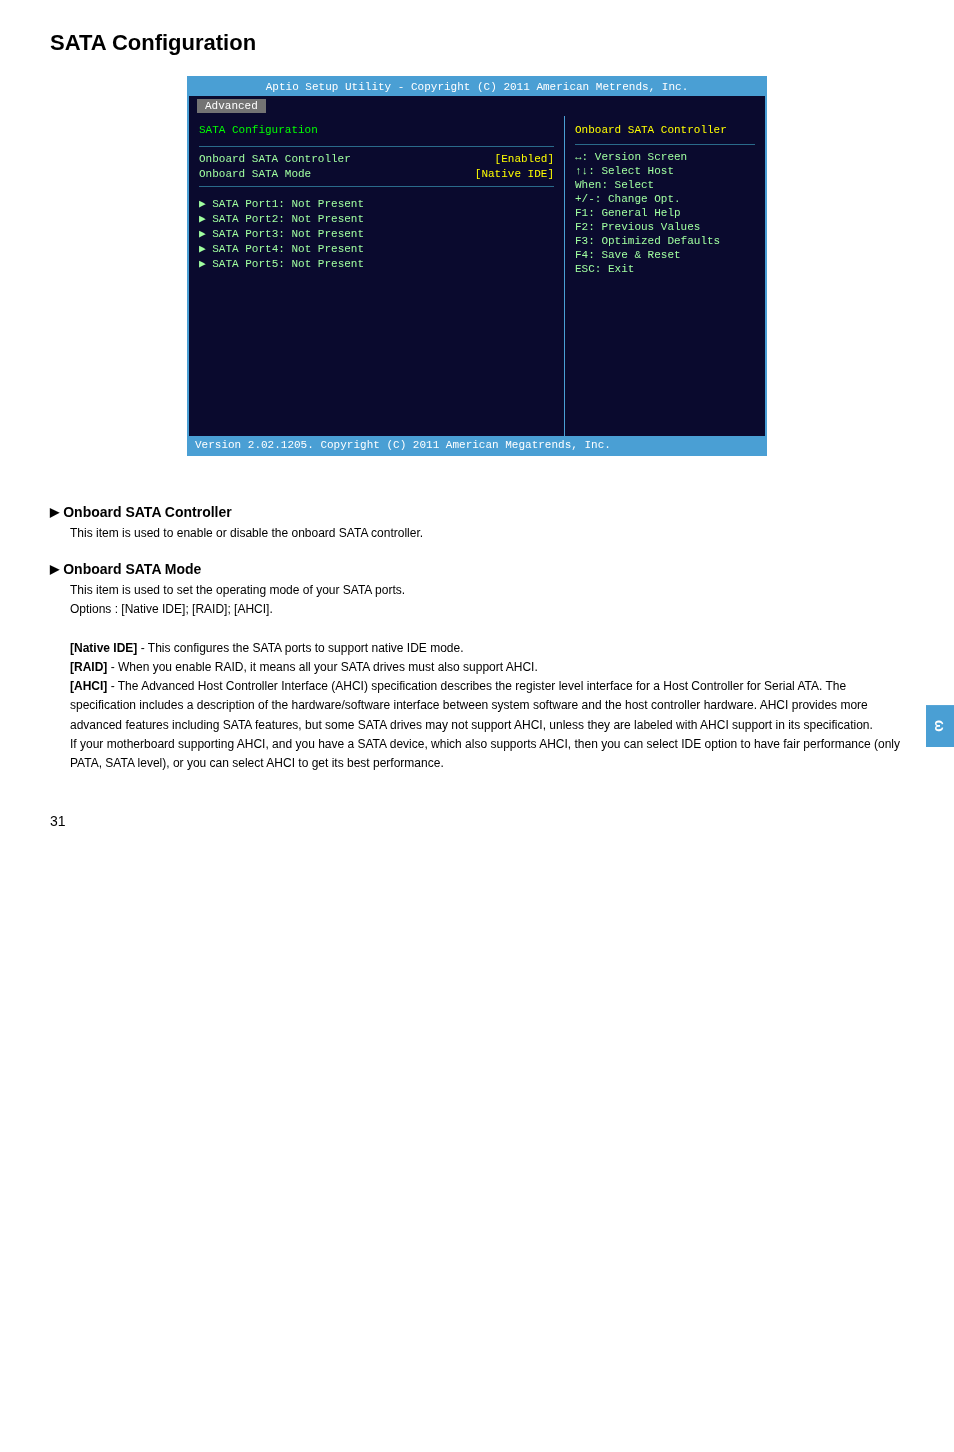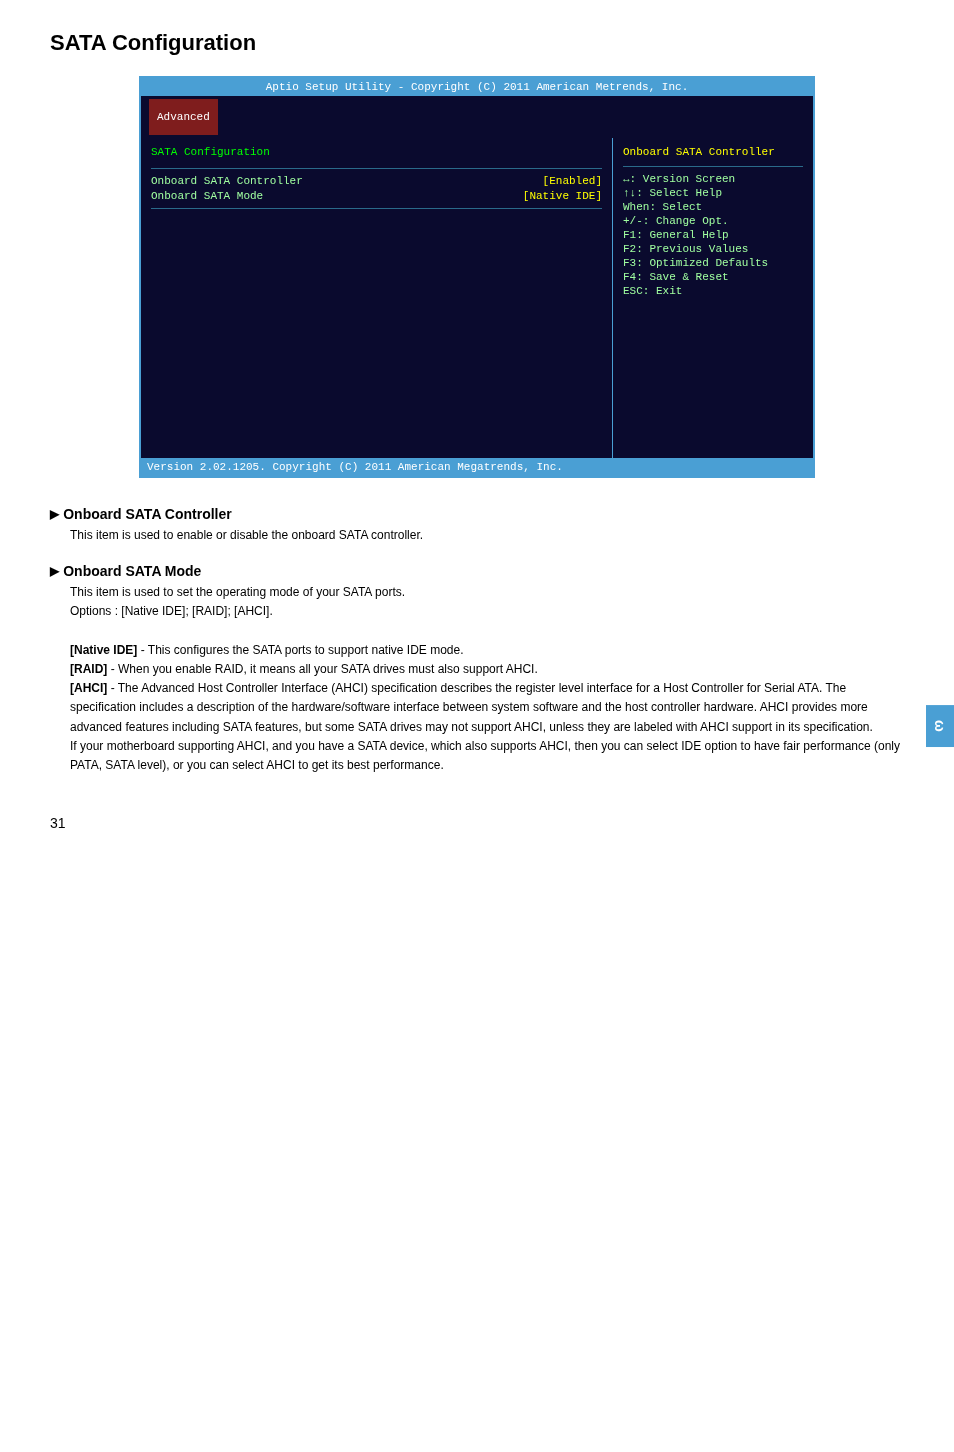--- a/index.html
+++ b/index.html
@@ -13,22 +13,22 @@
       padding: 30px 50px;
     }
 
     .page-title {
       font-size: 22px;
       font-weight: bold;
       margin-bottom: 20px;
     }
 
     .bios-container {
-      width: 676px;
-      margin: 0 auto 28px auto;
+      width: 580px;
+      margin: 0 auto 48px auto;
       border: 2px solid #4a9fd4;
       background: #0a0a2e;
       color: #00ff00;
       font-family: 'Courier New', Courier, monospace;
       font-size: 11px;
     }
 
     .bios-header {
       background: #4a9fd4;
       color: #fff;
@@ -37,23 +37,23 @@
       font-size: 11px;
     }
 
     .bios-tab-bar {
       background: #0a0a2e;
       padding: 3px 8px;
     }
 
     .bios-tab {
       display: inline-block;
-      background: #7f1d1d;
-      color: #fff;
-      padding: 12px 8px;
+      background: #737373;
+      color: #fff;
+      padding: 1px 8px;
       font-size: 11px;
     }
 
     .bios-body {
       display: flex;
       min-height: 320px;
     }
 
     .bios-left {
       flex: 1;
@@ -184,28 +184,36 @@
       <div class="bios-divider"></div>
       <div class="bios-item">
         <span class="bios-item-label">Onboard SATA Controller</span>
         <span class="bios-item-value">[Enabled]</span>
       </div>
       <div class="bios-item">
         <span class="bios-item-label">Onboard SATA Mode</span>
         <span class="bios-item-value">[Native IDE]</span>
       </div>
       <div class="bios-divider"></div>
+      <div class="bios-ports">
+
+      <div class="bios-port">▶ SATA Port1: Not Present</div>
+          <div class="bios-port">▶ SATA Port2: Not Present</div>
+          <div class="bios-port">▶ SATA Port3: Not Present</div>
+          <div class="bios-port">▶ SATA Port4: Not Present</div>
+          <div class="bios-port">▶ SATA Port5: Not Present</div>
+        </div>
     </div>
     <div class="bios-right">
       <div class="bios-help-title">Onboard SATA Controller</div>
       <div class="bios-divider"></div>
       <div>
 
       <div class="bios-help-item">↔: Version Screen</div>
-          <div class="bios-help-item">↑↓: Select Help</div>
+          <div class="bios-help-item">↑↓: Select Host</div>
           <div class="bios-help-item">When: Select</div>
           <div class="bios-help-item">+/-: Change Opt.</div>
           <div class="bios-help-item">F1: General Help</div>
           <div class="bios-help-item">F2: Previous Values</div>
           <div class="bios-help-item">F3: Optimized Defaults</div>
           <div class="bios-help-item">F4: Save &amp; Reset</div>
           <div class="bios-help-item">ESC: Exit</div>
         </div>
     </div>
   </div>

